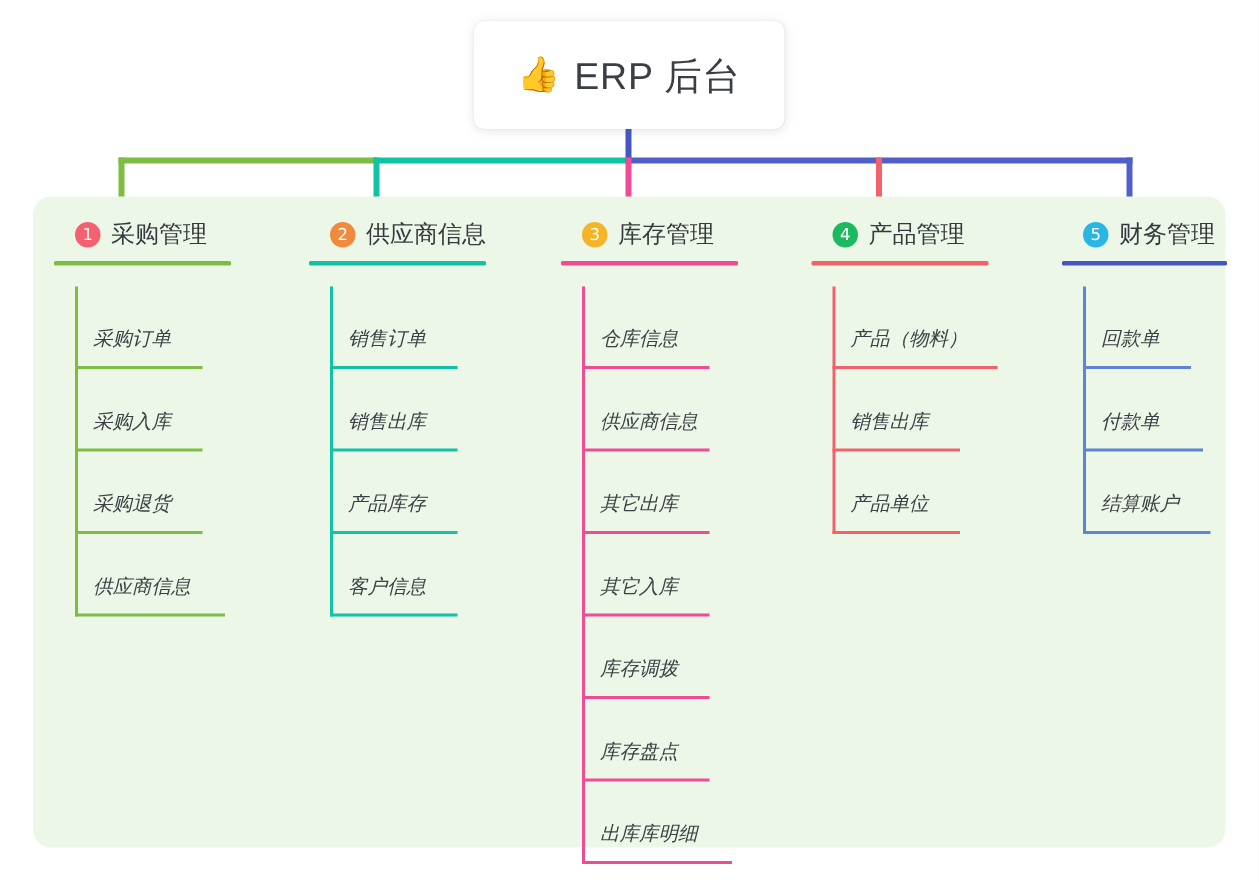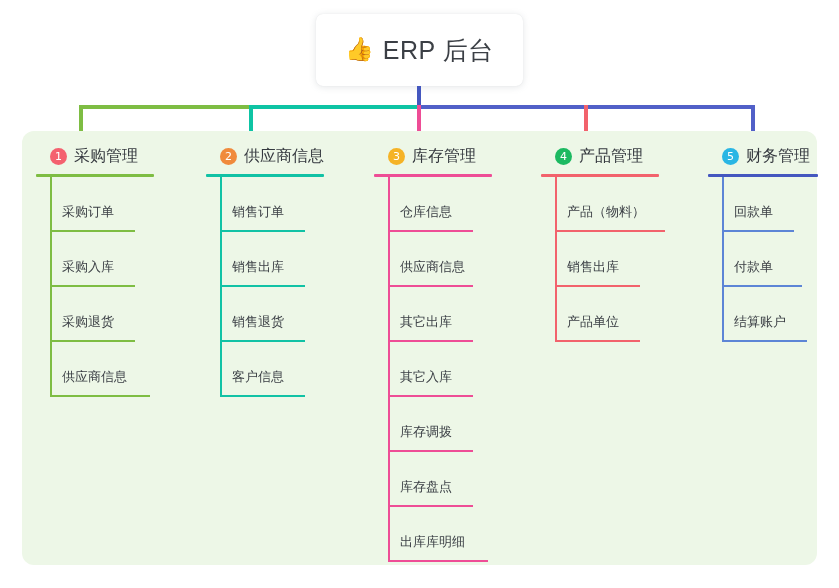--- a/index.html
+++ b/index.html
@@ -123,22 +123,23 @@
 
   .col-rule {
     height: 3px;
     margin-top: 6px;
     border-radius: 1px;
   }
 
   
   .items {
     position: relative;
-    margin-top: 0;
+    margin-top: 14px;
     padding-left: 14px;
+    font-style: italic;
   }
   .spine {
     position: absolute;
     left: 14px;
     top: 0;
     bottom: 0;
     width: 2px;
   }
   .item {
     position: relative;
@@ -218,21 +219,21 @@
           <div class="spine" style="background: rgb(17, 194, 165);"></div>
           <div class="item">
             <span class="item-label">销售订单</span>
             <div class="item-rule" style="width: 85px; background: rgb(17, 194, 165);"></div>
           </div>
           <div class="item">
             <span class="item-label">销售出库</span>
             <div class="item-rule" style="width: 85px; background: rgb(17, 194, 165);"></div>
           </div>
           <div class="item">
-            <span class="item-label">销售退货</span>
+            <span class="item-label">产品库存</span>
             <div class="item-rule" style="width: 85px; background: rgb(17, 194, 165);"></div>
           </div>
           <div class="item">
             <span class="item-label">客户信息</span>
             <div class="item-rule" style="width: 85px; background: rgb(17, 194, 165);"></div>
           </div>
         </div>
       </div>
       <div class="column" style="left: 352px;">
         <div class="col-header">

